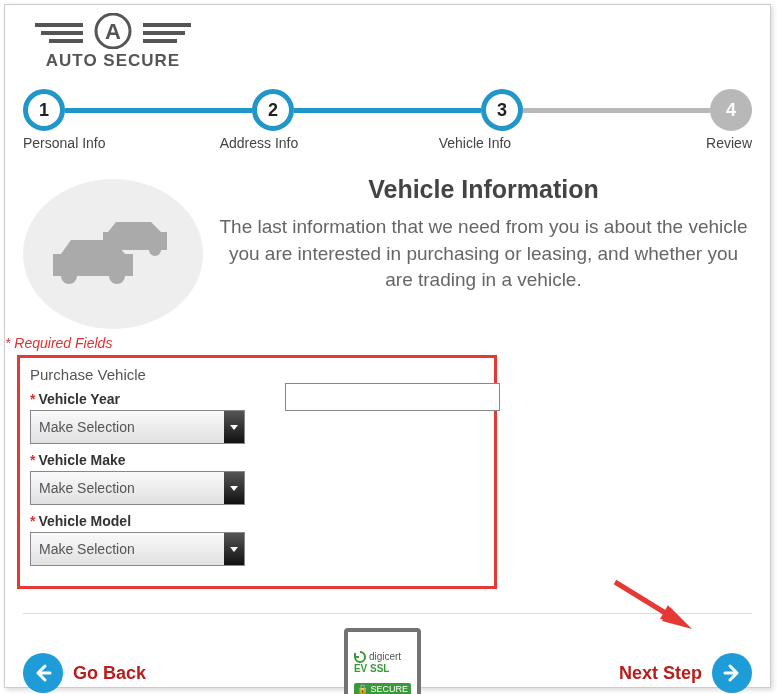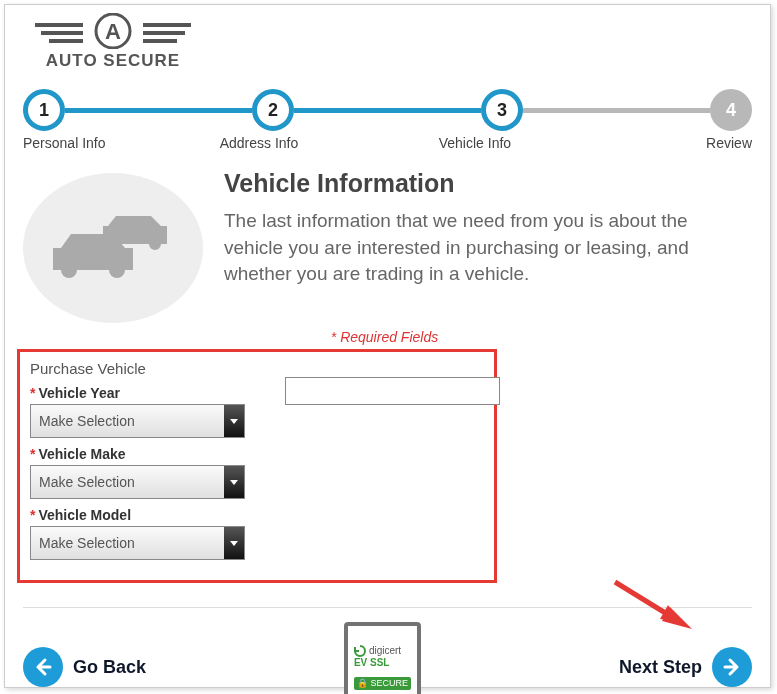--- a/index.html
+++ b/index.html
@@ -74,22 +74,23 @@
   }
   .step-labels > div { flex:1; }
   .step-labels > div:nth-child(1){ text-align:left; flex:0.9;}
   .step-labels > div:nth-child(2){ text-align:left; padding-left:40px;}
   .step-labels > div:nth-child(3){ text-align:left; padding-left:45px;}
   .step-labels > div:nth-child(4){ text-align:right; flex:0.8;}
 
   
   .main {
     display: flex;
-    margin: 18px 18px 0 18px;
-    gap: 21px;
+    margin: 24px 18px 0 18px;
+    gap: 12px;
+    text-align: center;
   }
   .vehicle-icon-wrap {
     width: 180px; height: 150px;
     background: #eee;
     border-radius: 50%;
     display:flex; align-items:center; justify-content:center;
     flex-shrink:0;
     margin-top:4px;
   }
   .info-text h2 {
@@ -98,21 +99,21 @@
     font-size: 25px;
     color: #444;
     margin-bottom: 10px;
   }
   .info-text p {
     color: #666;
     font-size: 19px;
     line-height: 1.4;
   }
   .required-note {
-    text-align: center;
+    text-align: left;
     color: #d33;
     font-style: italic;
     font-size: 14px;
     margin: 6px 6px 4px 0;
   }
   
   .red-box {
     border: 3px solid #e53935;
     margin: 4px 12px 0 12px;
     padding: 8px 10px 20px 10px;
@@ -176,21 +177,21 @@
     align-items: center;
     justify-content: space-between;
     margin: 14px 18px 0 18px;
   }
   .nav-btn {
     display: flex;
     align-items: center;
     gap: 10px;
     font-size: 18px;
     font-weight: bold;
-    color: #0f172a;
+    color: #b91c1c;
     cursor: pointer;
   }
   .nav-circle {
     width: 40px; height: 40px;
     border-radius: 50%;
     background: #1e9cd8;
     display:flex; align-items:center; justify-content:center;
   }
   .badge {
     display:flex; flex-direction:column;

